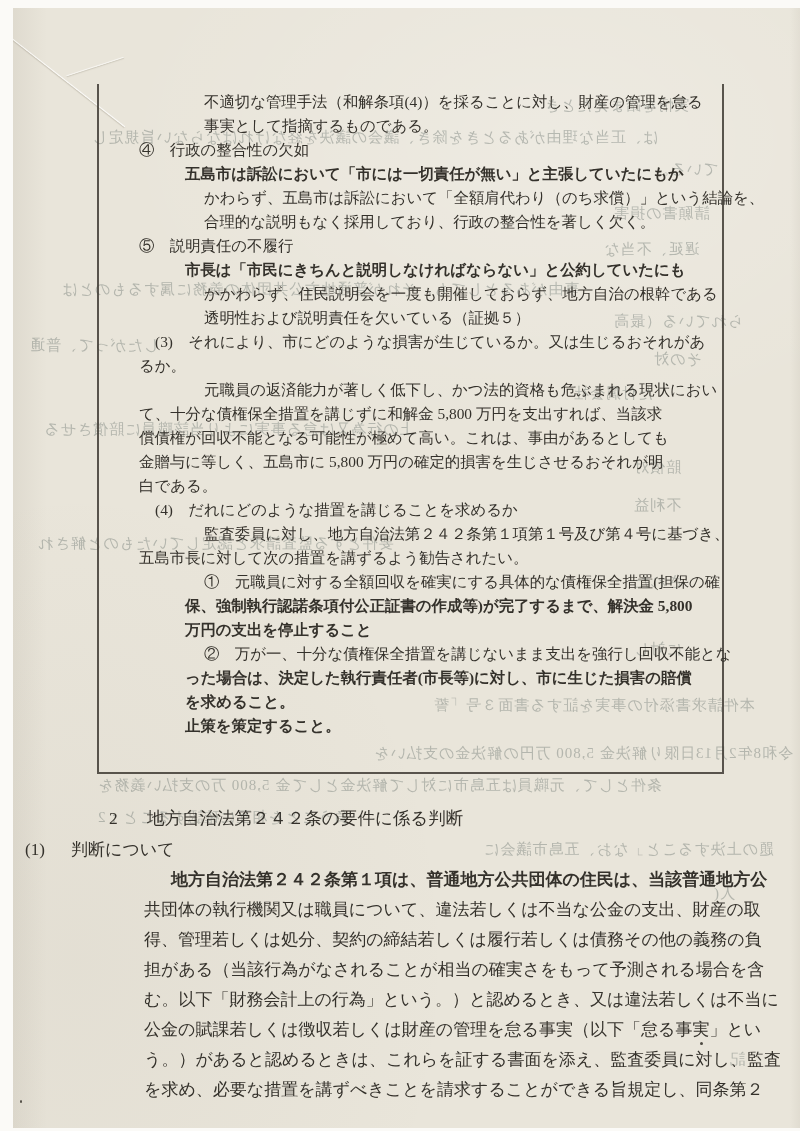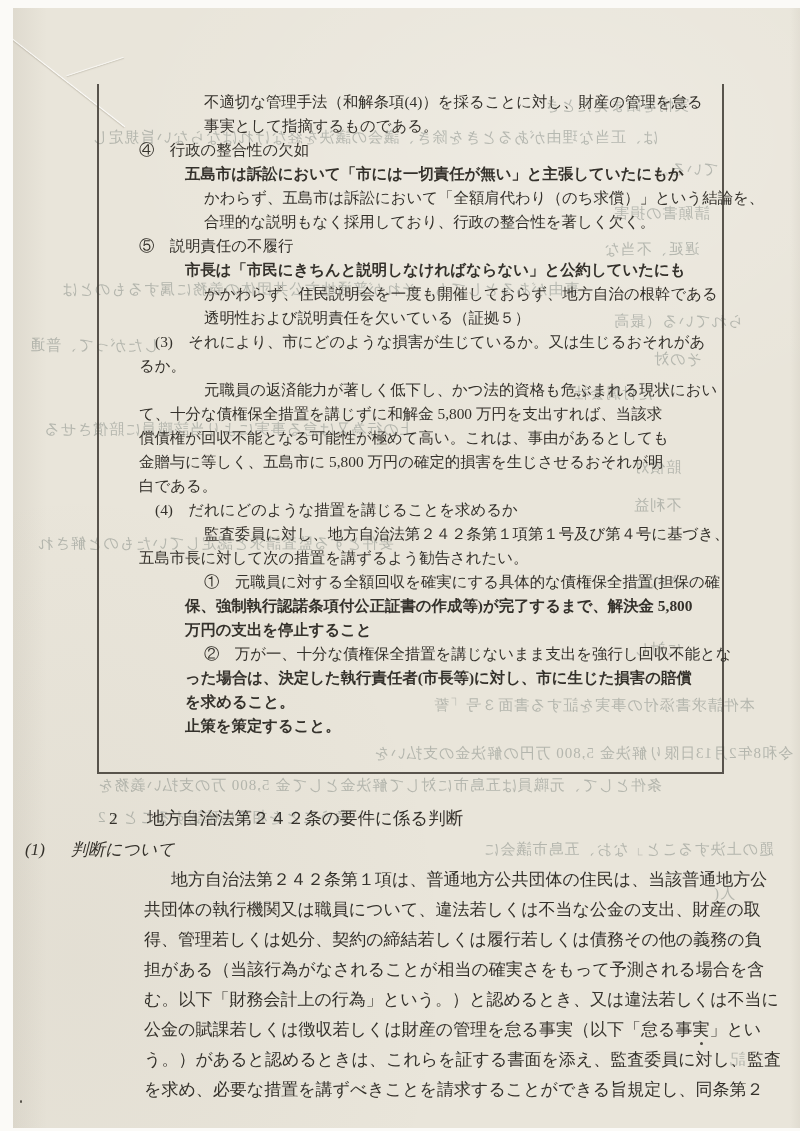--- a/index.html
+++ b/index.html
@@ -53,27 +53,27 @@
     color:#34312b;white-space:nowrap;
   }
   .ind0{padding-left:56px;}
   .ind1{padding-left:40px;}
   .ind2{padding-left:105px;}
   .ind3{padding-left:86px;font-weight:bold;}
   
   .sec{position:absolute;left:12px;top:795px;right:0;color:#34312b;}
   .sec-heading{height:31px;line-height:31px;padding-left:84px;font-size:17.5px;white-space:nowrap;}
   .sec-num{display:inline-block;min-width:38px;}
-  .sec-sub{height:31px;line-height:31px;font-size:17px;white-space:nowrap;font-style:italic;}
+  .sec-sub{height:31px;line-height:31px;font-size:17px;white-space:nowrap;}
   .sub-num{display:inline-block;min-width:46px;}
   #sec-body .pline{
     height:30px;line-height:30px;font-size:17px;
     padding-left:119px;white-space:nowrap;color:#34312b;
   }
-  #sec-body .pline.first{padding-left:146px;}
+  #sec-body .pline.first{padding-left:146px;font-weight:bold;}
 </style>
 </head>
 <body>
 
 <div class="paper">
   <div class="crease1"></div>
   <div class="crease2"></div>
 
   <div id="bleed-layer">
       <span style="left: 530px; top: 88px;">実情を踏まえたとき</span>

